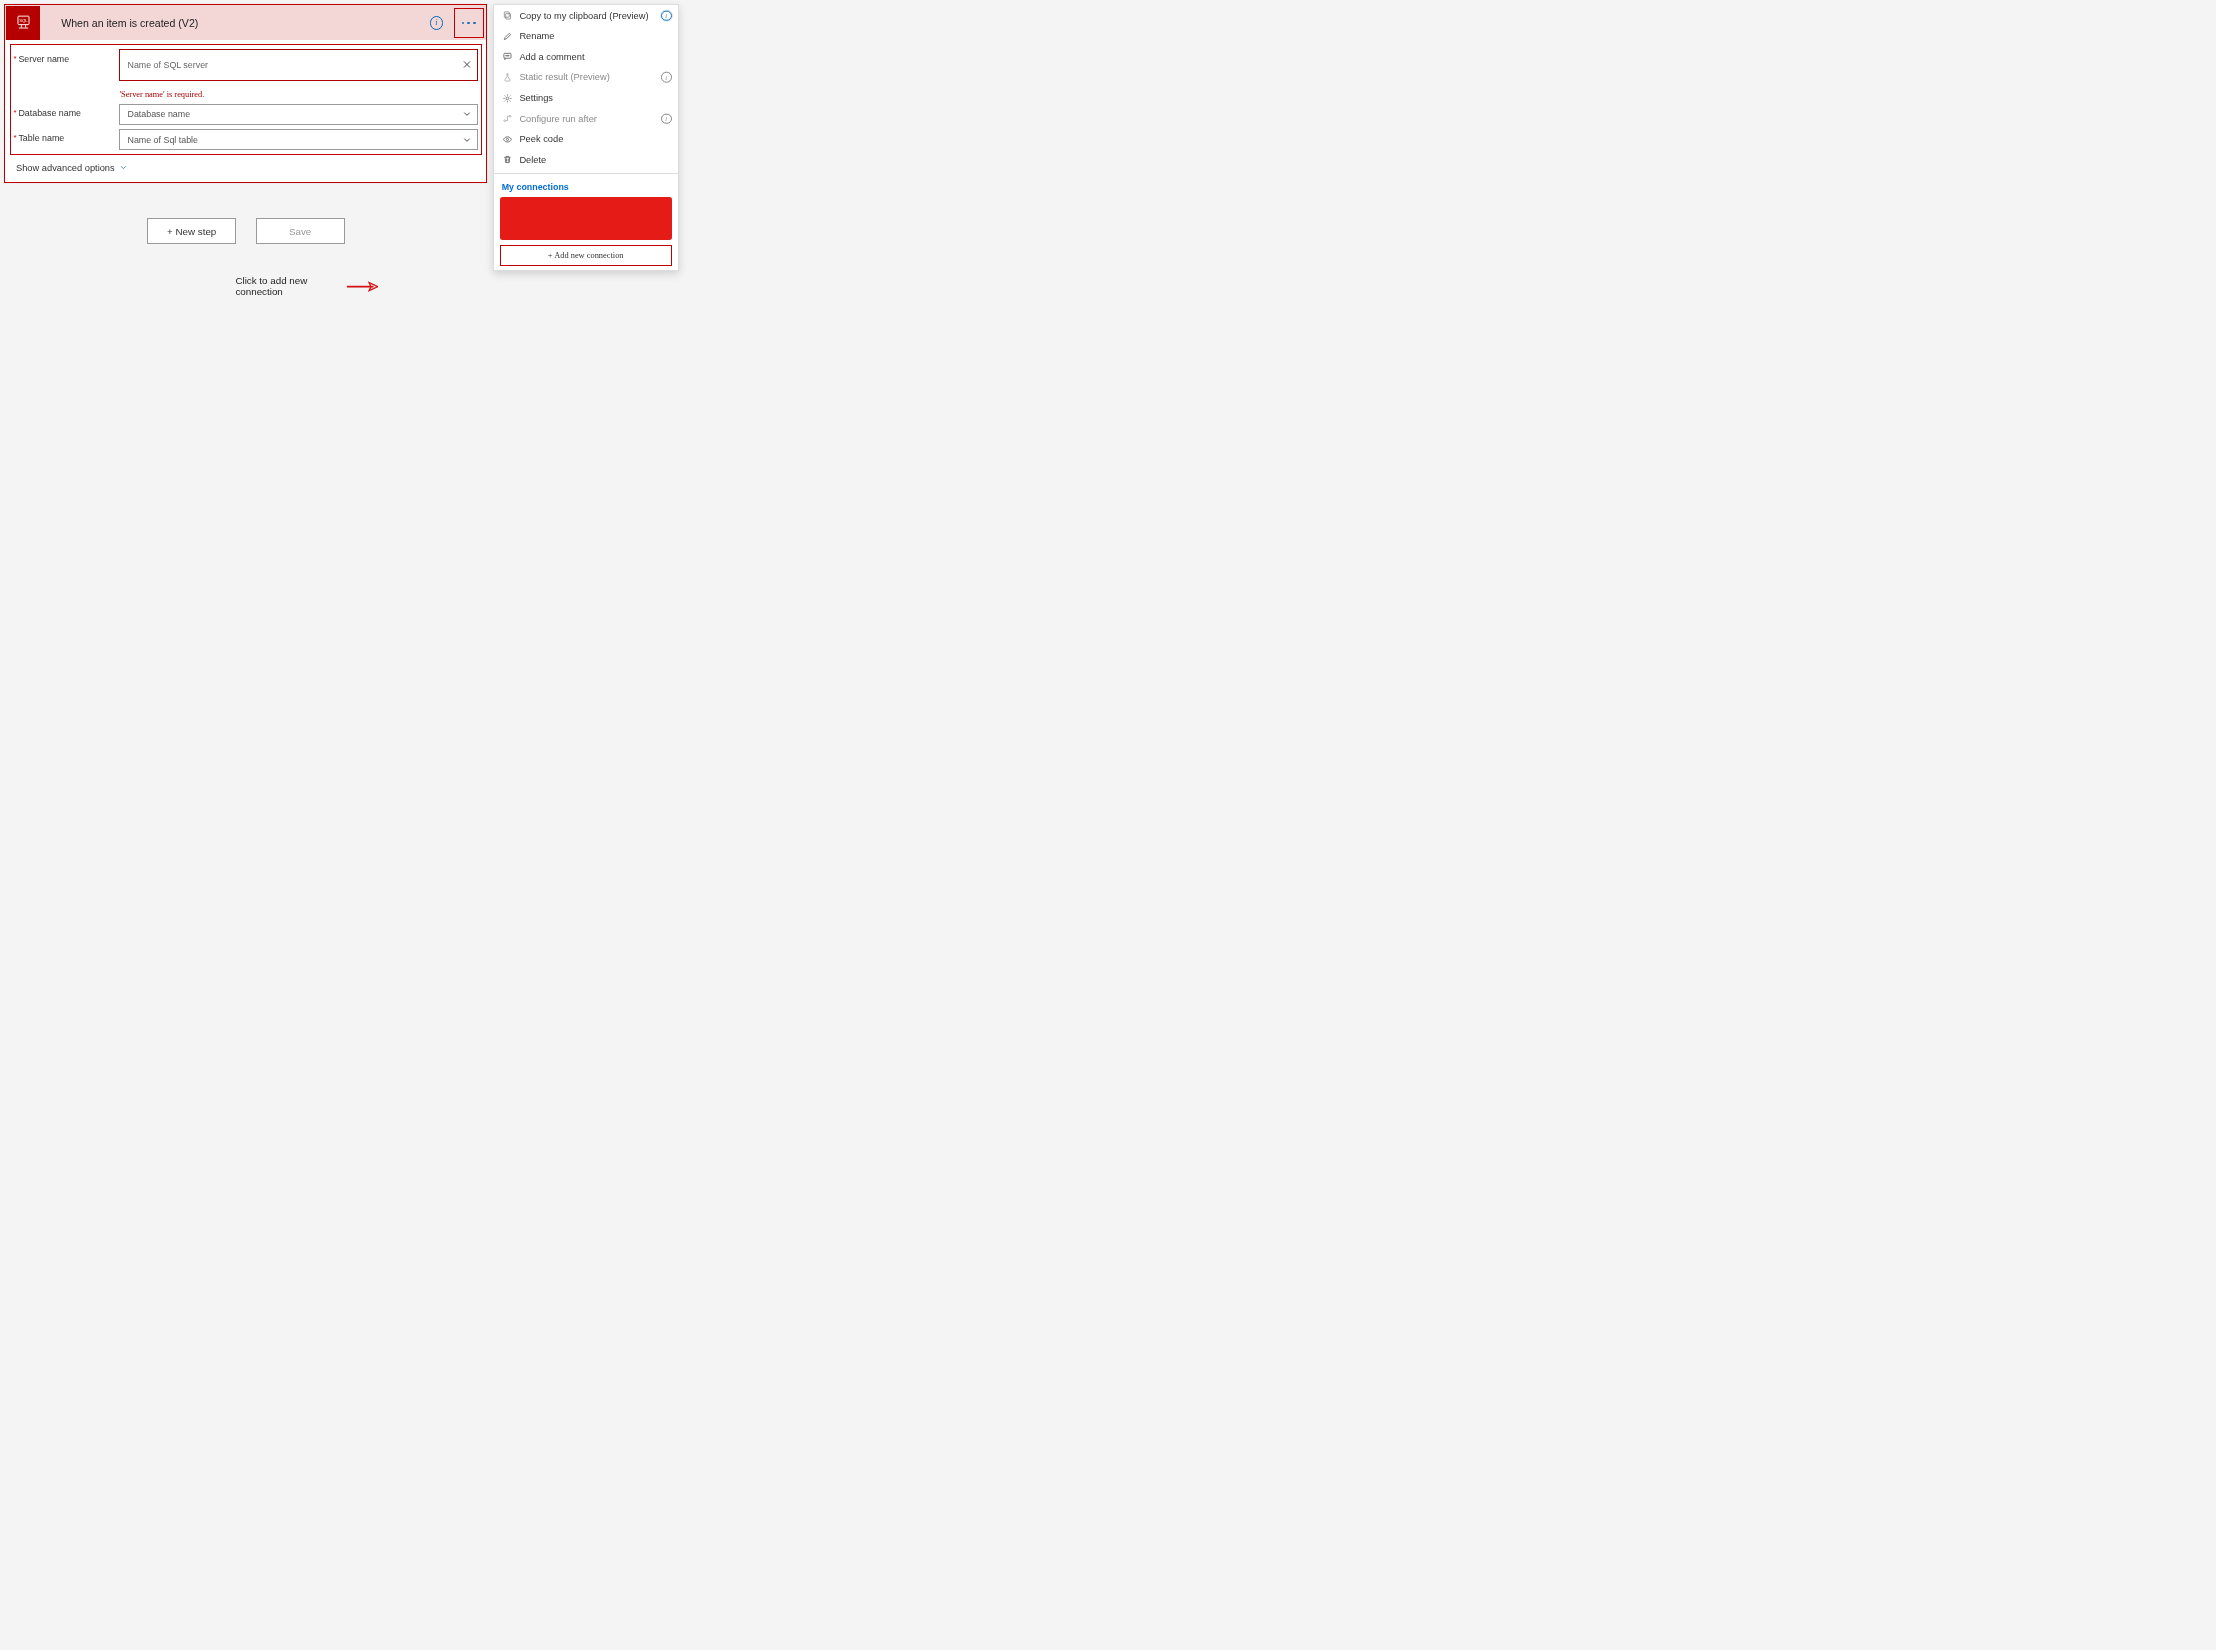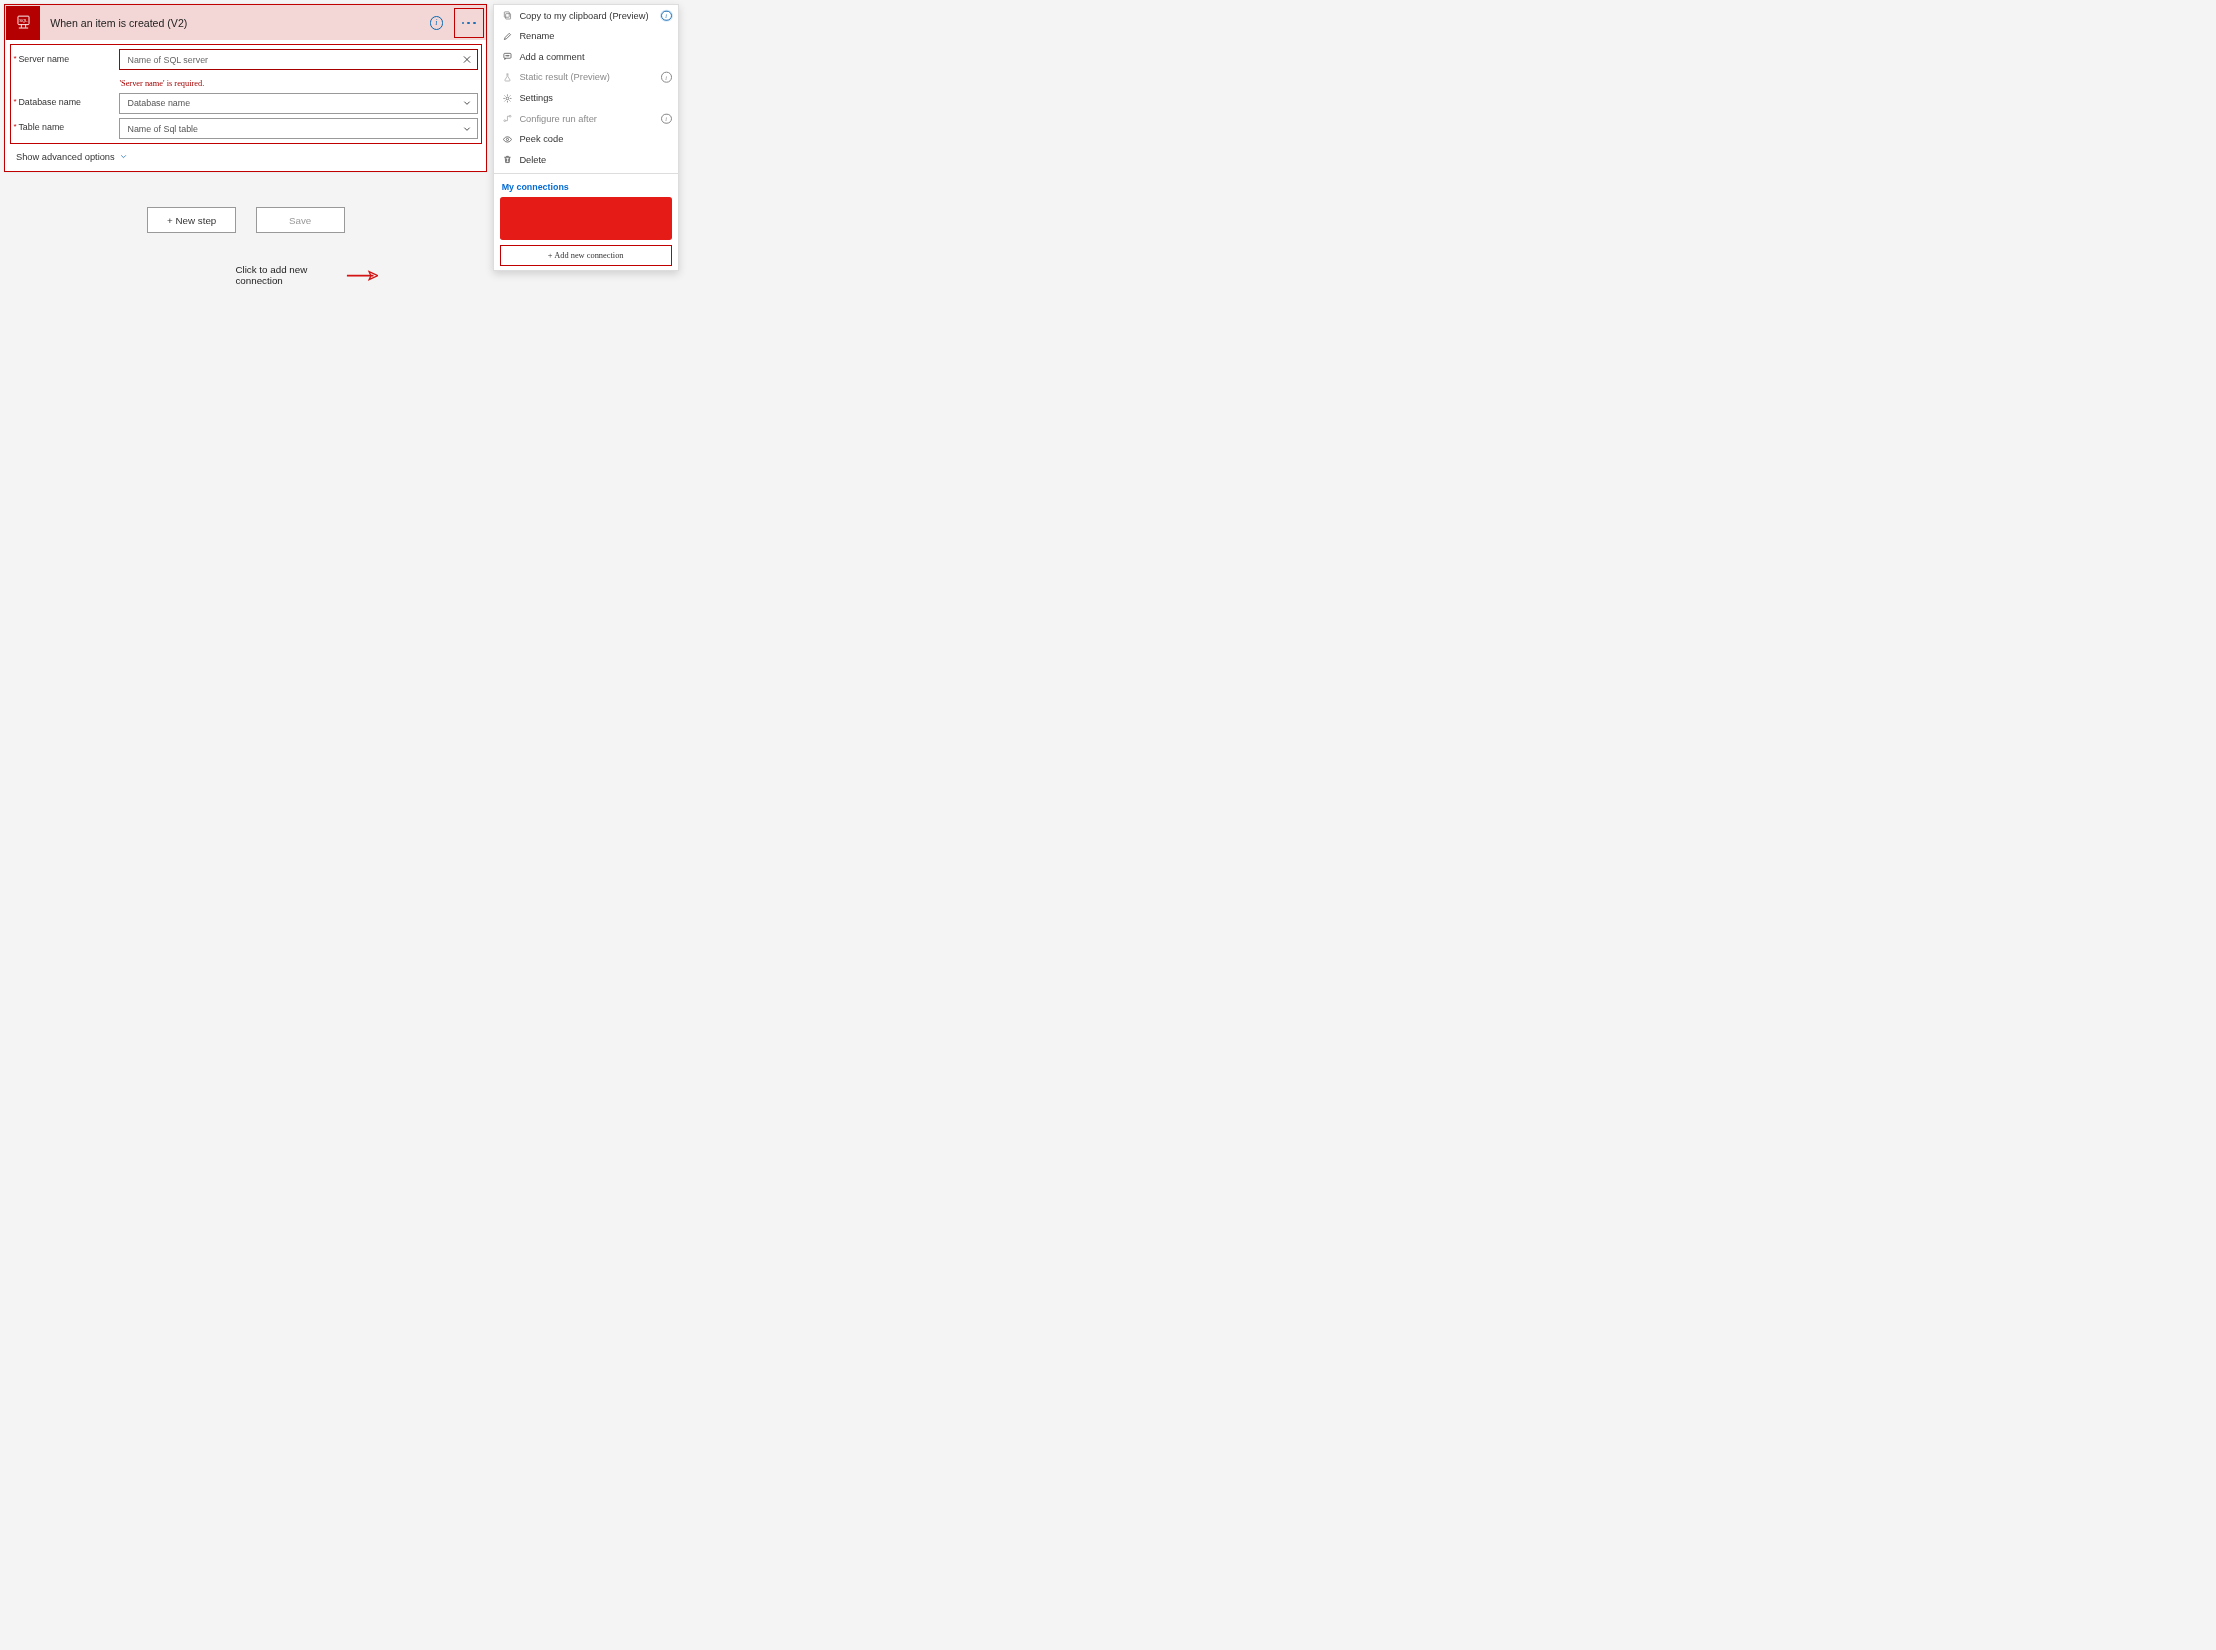--- a/index.html
+++ b/index.html
@@ -36,21 +36,21 @@
     background: #b40000;
     display: flex;
     align-items: center;
     justify-content: center;
     color: #fff;
     margin: 0.9px;
   }
   .trigger-title {
     font-size: 10.6px;
     color: #222;
-    margin-left: 9px;
+    margin-left: 20px;
     flex: 1;
   }
   .header-right {
     display: flex;
     align-items: center;
     gap: 10.6px;
     padding-right: 2.7px;
   }
   .info-circle {
     width: 13.3px; height: 13.3px;
@@ -88,21 +88,21 @@
     width: 106px;
     font-size: 8.9px;
     color: #333;
     padding-top: 4.4px;
   }
   .req { color: #c00; margin-right: 1.8px; font-size: 8px; vertical-align: top;}
   .field-control-col { flex: 1; }
   .error-input-box {
     border: 0.9px solid #a70000;
     background: #fff;
-    height: 21px;
+    height: 32px;
     display: flex; align-items: center;
     padding: 0 7px;
     color: #666;
     font-size: 8.9px;
     position: relative;
   }
   .clear-x {
     position: absolute; right: 6.2px; top: 50%; transform: translateY(-50%);
     font-size: 9.8px; color: #333; cursor: pointer;
   }

